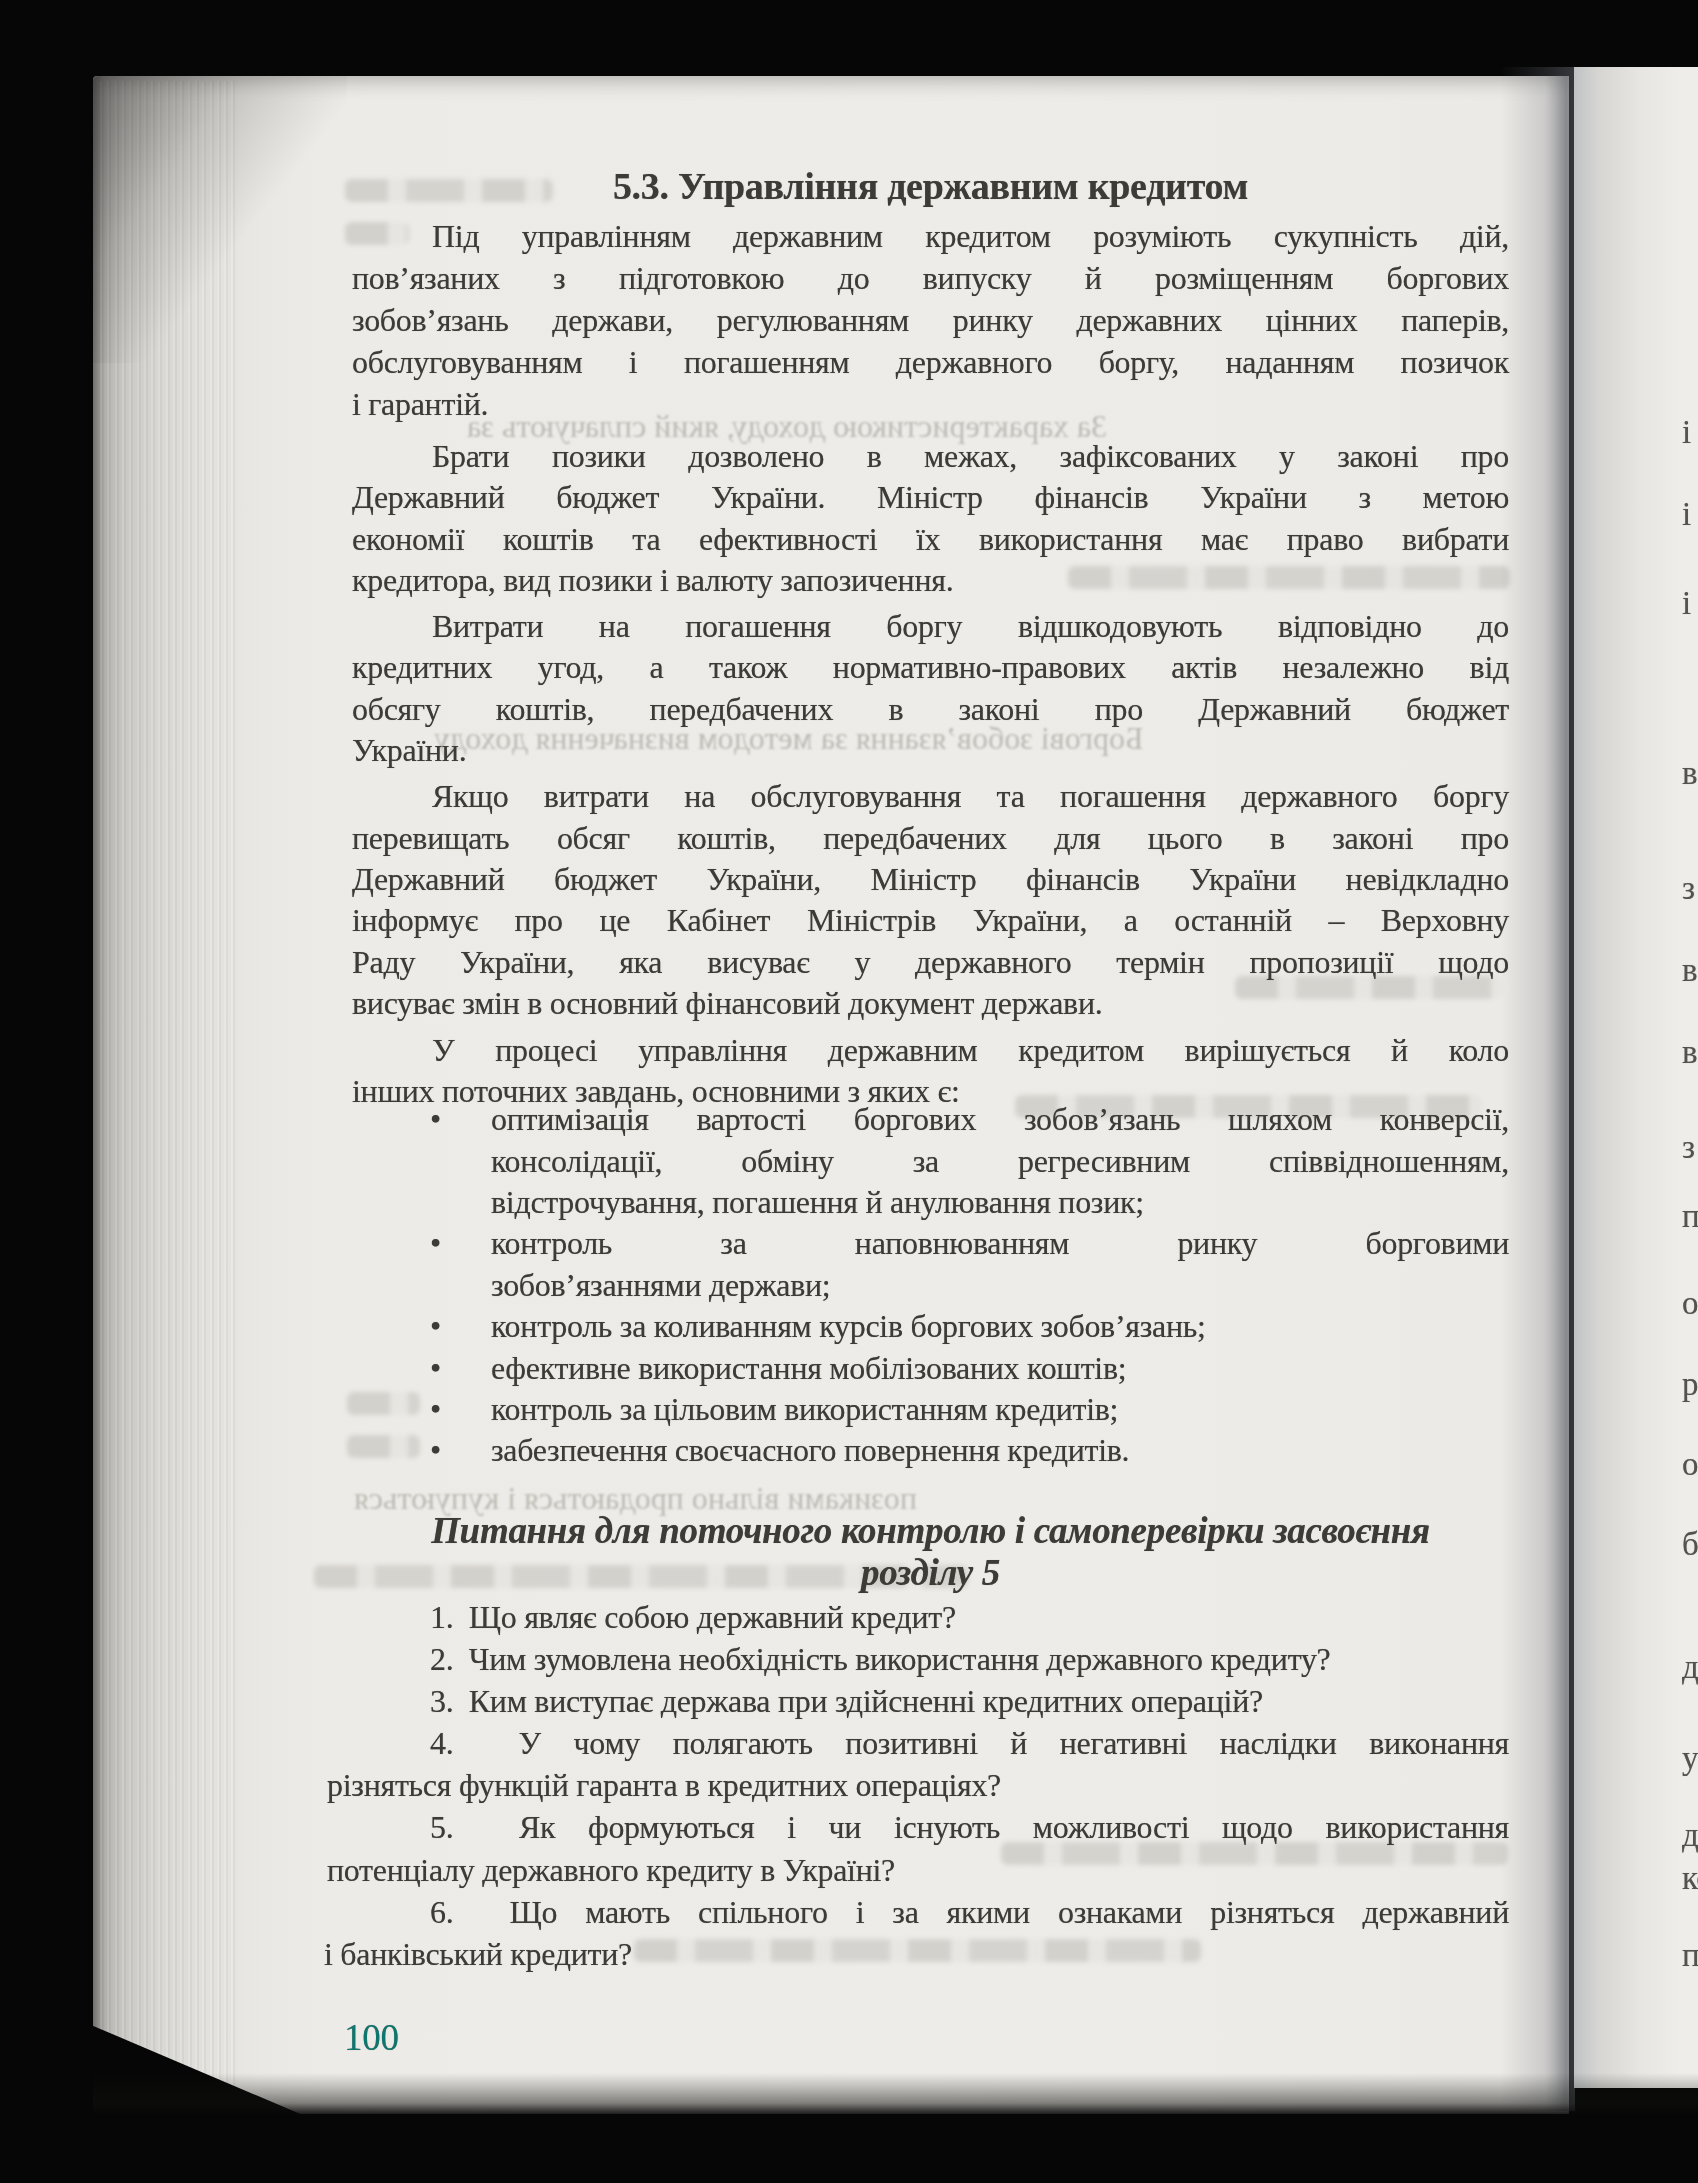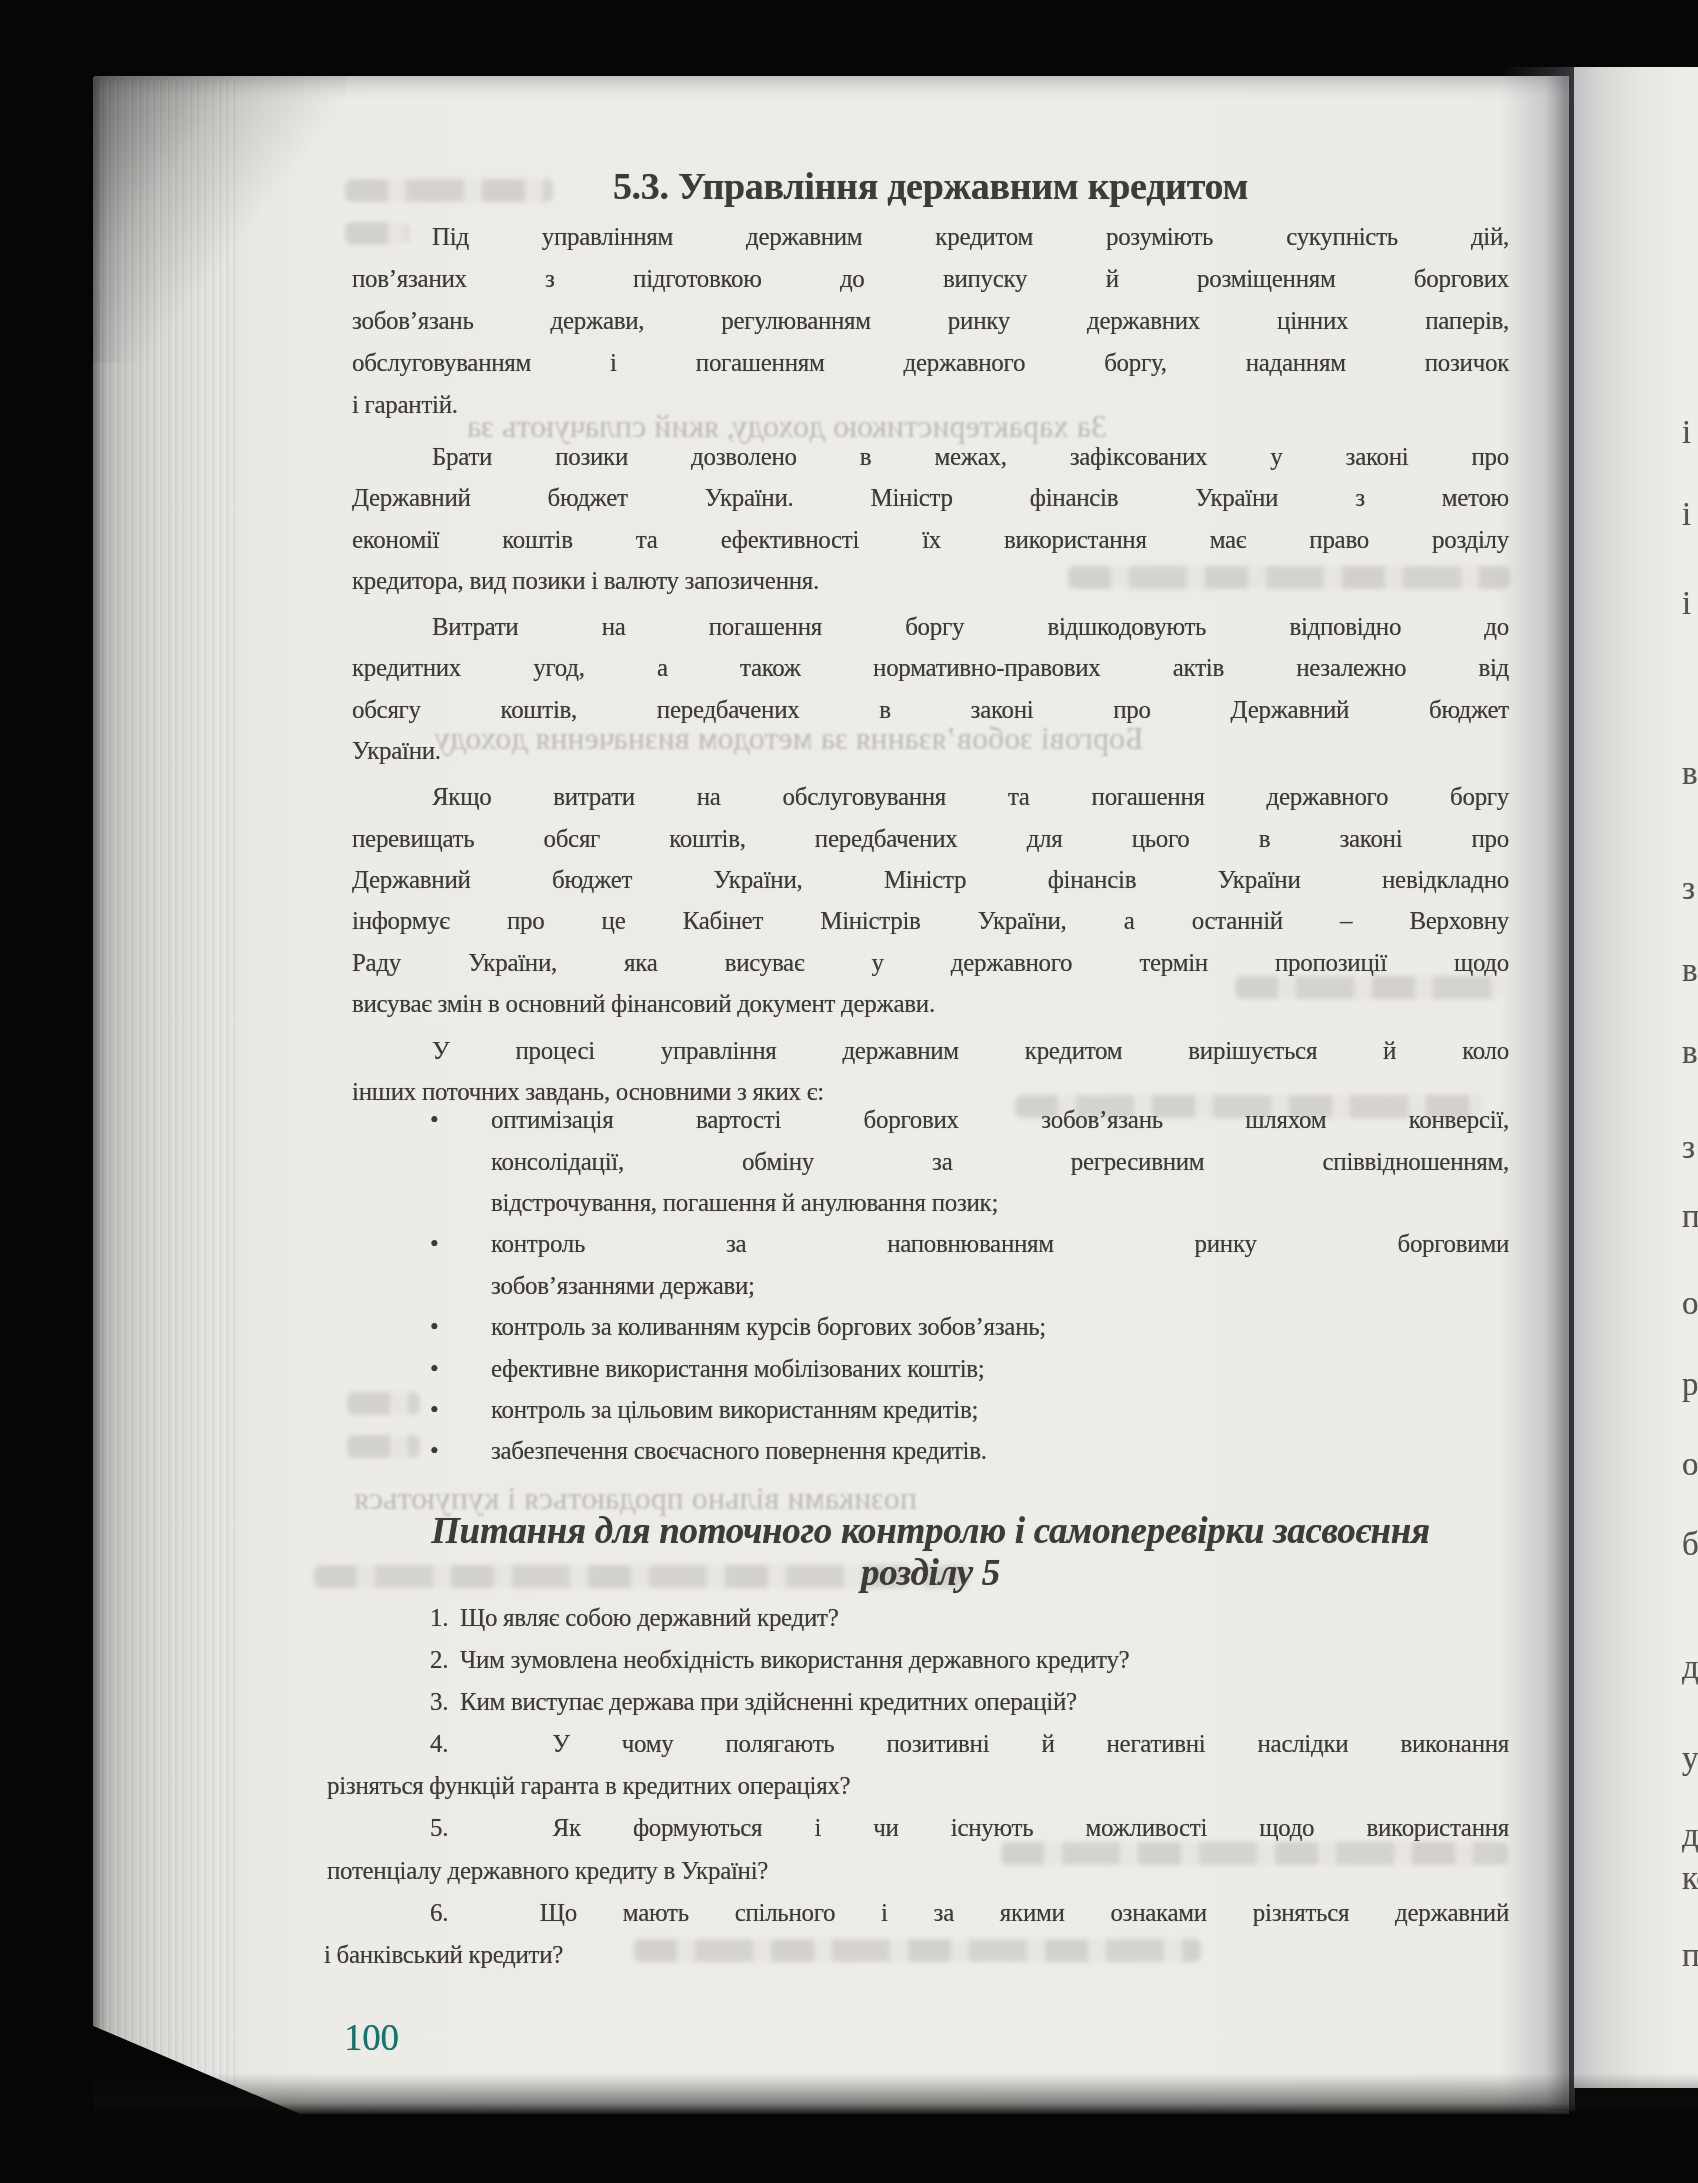--- a/index.html
+++ b/index.html
@@ -23,21 +23,21 @@
     clip-path:polygon(0 16%,100% 100%,0 100%);}
   .gutter{position:absolute;left:1500px;top:67px;width:75px;height:2044px;
     background:linear-gradient(90deg,rgba(120,124,130,0) 0,rgba(108,112,120,.26) 60%,
                rgba(82,86,95,.55) 88%,rgba(112,115,120,.45) 100%);}
   .page-right{position:absolute;left:1574px;top:67px;width:124px;height:2021px;
     background:linear-gradient(90deg,#bfc2c4 0,#d6d5d2 24px,#e7e6e2 67px,#efedea 107px);}
   .bottom-shade{position:absolute;left:93px;top:2073px;width:1605px;height:43px;
     background:linear-gradient(180deg,rgba(0,0,0,0) 0,rgba(18,18,16,.45) 70%,rgba(6,6,6,.95) 100%);}
 
   
-  .txt{position:absolute;color:#3d3b35;font-size:25px;line-height:41px;letter-spacing:-0.3px;
+  .txt{position:absolute;color:#3d3b35;font-size:32px;line-height:41px;letter-spacing:-0.3px;
        text-shadow:0 0 0.7px rgba(61,59,53,.6);white-space:nowrap;}
   .j{width:1157px;white-space:normal;text-align:justify;text-align-last:justify;height:43px;box-sizing:border-box;}
   .ind{text-indent:80px;}
   .bl{padding-left:139px;box-sizing:border-box;}
   .qind{padding-left:78px;box-sizing:border-box;}
   .dot{position:absolute;left:78px;top:0;}
   .center{width:1157px;text-align:center;white-space:normal;text-align-last:center;}
   .bold{font-weight:bold;}
   .it{font-style:italic;}
   .title{font-size:38px;}
@@ -84,21 +84,21 @@
   <div class="txt bold title center" style="left:352px;top:166px;">5.3. Управління державним кредитом</div>
 
   <div class="txt j ind" style="left:352px;top:216px;">Під управлінням державним кредитом розуміють сукупність дій,</div>
   <div class="txt j" style="left:352px;top:258px;">пов’язаних з підготовкою до випуску й розміщенням боргових</div>
   <div class="txt j" style="left:352px;top:300px;">зобов’язань держави, регулюванням ринку державних цінних паперів,</div>
   <div class="txt j" style="left:352px;top:342px;">обслуговуванням і погашенням державного боргу, наданням позичок</div>
   <div class="txt" style="left:352px;top:384px;">і гарантій.</div>
 
   <div class="txt j ind" style="left:352px;top:436px;">Брати позики дозволено в межах, зафіксованих у законі про</div>
   <div class="txt j" style="left:352px;top:477px;">Державний бюджет України. Міністр фінансів України з метою</div>
-  <div class="txt j" style="left:352px;top:519px;">економії коштів та ефективності їх використання має право розділу</div>
+  <div class="txt j" style="left:352px;top:519px;">економії коштів та ефективності їх використання має право вибрати</div>
   <div class="txt" style="left:352px;top:560px;">кредитора, вид позики і валюту запозичення.</div>
 
   <div class="txt j ind" style="left:352px;top:606px;">Витрати на погашення боргу відшкодовують відповідно до</div>
   <div class="txt j" style="left:352px;top:647px;">кредитних угод, а також нормативно-правових актів незалежно від</div>
   <div class="txt j" style="left:352px;top:689px;">обсягу коштів, передбачених в законі про Державний бюджет</div>
   <div class="txt" style="left:352px;top:730px;">України.</div>
 
   <div class="txt j ind" style="left:352px;top:776px;">Якщо витрати на обслуговування та погашення державного боргу</div>
   <div class="txt j" style="left:352px;top:818px;">перевищать обсяг коштів, передбачених для цього в законі про</div>
   <div class="txt j" style="left:352px;top:859px;">Державний бюджет України, Міністр фінансів України невідкладно</div>

